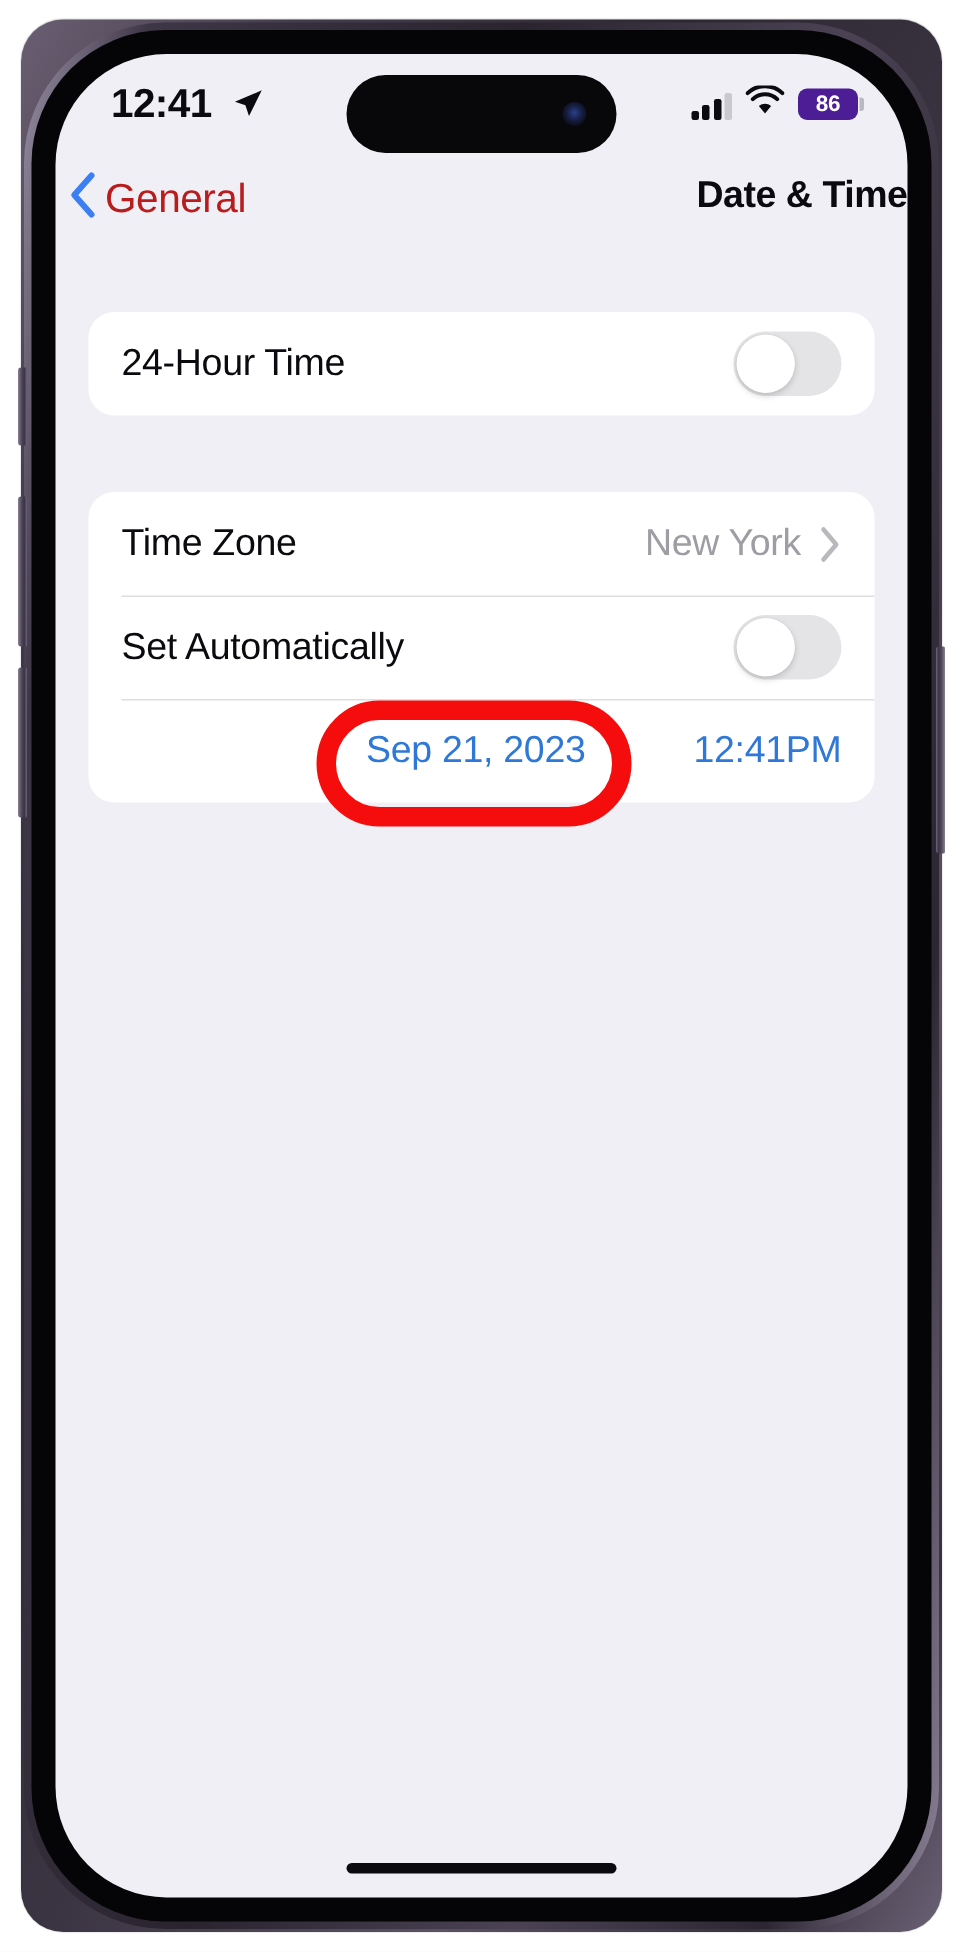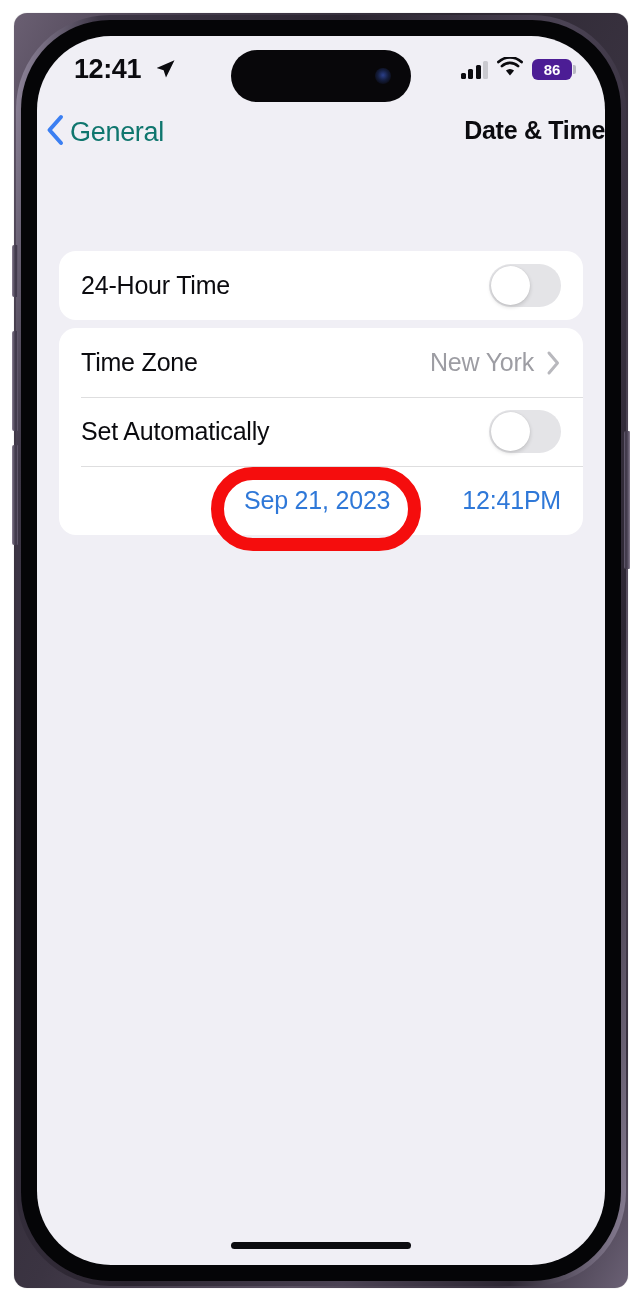--- a/index.html
+++ b/index.html
@@ -16,21 +16,21 @@
     -webkit-font-smoothing: antialiased;
   }
 
   
   #device {
     position: absolute;
     left: 14px;
     top: 13px;
     width: 614px;
     height: 1275px;
-    border-radius: 13px;
+    border-radius: 28px;
     background: linear-gradient(118deg, #6a5f72 0%, #443c4c 14%, #2e2833 34%,
                                 #3b3442 54%, #5a5162 74%, #38313f 90%, #6b6175 100%);
     box-shadow: 0 0 1px 0 rgba(0,0,0,0.35);
   }
   
   #device-rim {
     position: absolute;
     left: 2px;
     top: 2px;
     right: 2px;
@@ -180,21 +180,21 @@
     left: 8px;
     top: 0;
     display: flex;
     align-items: center;
     gap: 5px;
     cursor: pointer;
   }
   #back-chevron { display: block; }
   #back-label {
     font-size: 27px;
-    color: #0f766e;
+    color: #b91c1c;
     letter-spacing: -0.3px;
   }
   #nav-title {
     position: absolute;
     left: 0;
     top: 2px;
     width: 100%;
     text-align: right;
     font-size: 25px;
     font-weight: bold;
@@ -204,21 +204,21 @@
 
   
   .group {
     position: absolute;
     left: 22px;
     width: 524px;
     background: #ffffff;
     border-radius: 17px;
     overflow: hidden;
   }
-  #group-hour24 { top: 172px; margin-top: 43px; }
+  #group-hour24 { top: 172px; }
   #group-datetime { top: 292px; }
 
   .row {
     position: relative;
     display: flex;
     align-items: center;
     height: 69px;
     padding: 0 22px;
     box-sizing: border-box;
   }

